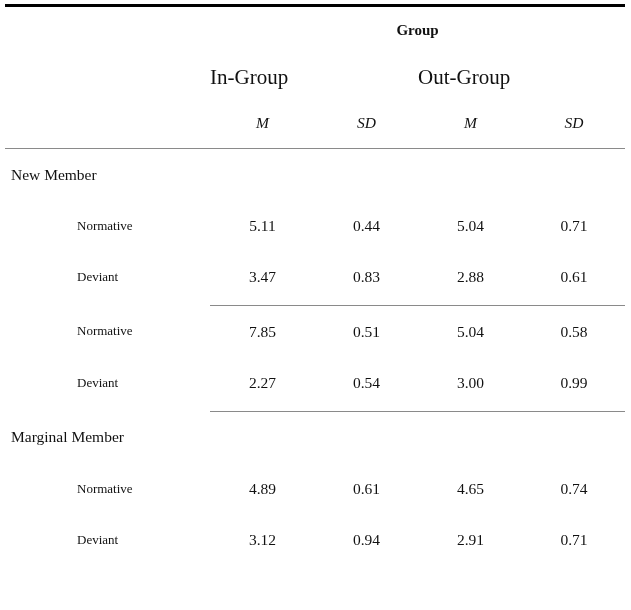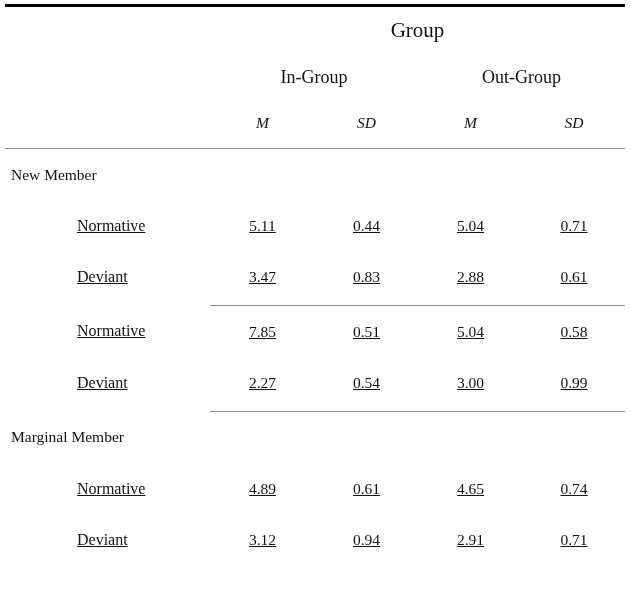--- a/index.html
+++ b/index.html
@@ -66,54 +66,53 @@
     border-bottom: 1.4px solid #8a8a8a;
     height: 3px;
     line-height: 0;
     font-size: 0;
   }
 
   
   .span-head {
     text-align: center;
     height: 47px;
+    font-size: 15px;
+    font-weight: bold;
+  }
+  .sub-head {
+    text-align: left;
+    height: 47px;
     font-size: 21px;
-  }
-  .sub-head {
-    text-align: center;
-    height: 47px;
-    font-size: 18px;
   }
   .stat-head {
     text-align: center;
     height: 44px;
     font-style: italic;
     font-size: 15.5px;
   }
 
   
   .grp-label {
     text-align: left;
     height: 51px;
     padding-left: 6px;
     font-size: 15.5px;
     margin-left: 26px;
   }
   .sub-label {
     text-align: left;
     height: 51px;
     padding-left: 72px;
-    font-size: 16px;
-    text-decoration: underline;
+    font-size: 13px;
   }
   .num {
     text-align: center;
     height: 51px;
     font-size: 15.5px;
-    text-decoration: underline;
   }
 </style>
 </head>
 <body>
 
 <div class="table-wrap">
   <table class="apa">
     <colgroup>
       <col class="c-stub">
       <col class="c-m1">

